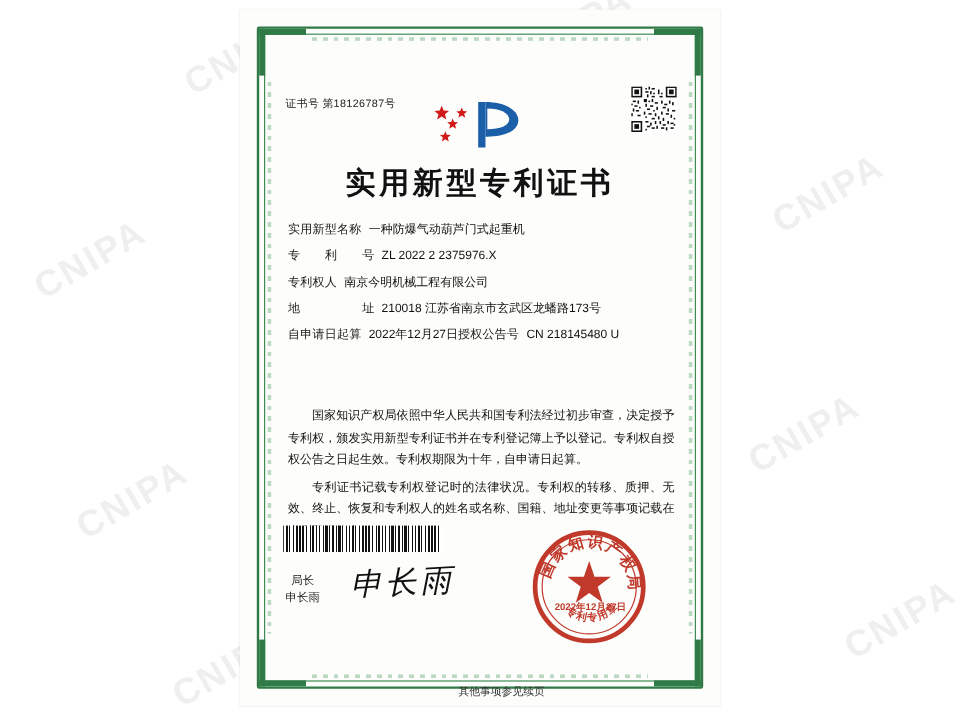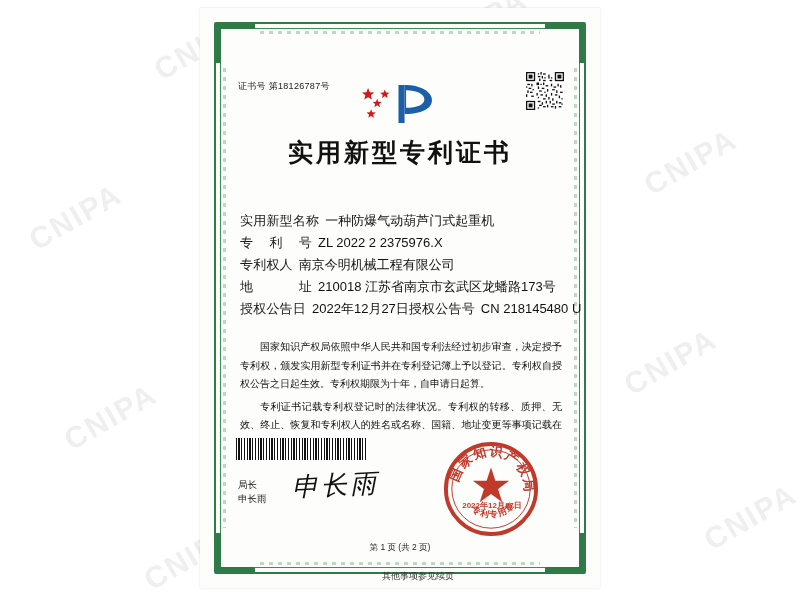--- a/index.html
+++ b/index.html
@@ -143,23 +143,22 @@
     font-weight: bold;
     letter-spacing: 3px;
     color: #111;
     font-family: "Liberation Serif", serif;
   }
   #fields {
     position: absolute;
     left: 10px;
     right: 8px;
     top: 148px;
-    font-size: 13px;
+    font-size: 10px;
     line-height: 1.2;
-    margin-top: 27px;
   }
   .frow {
     position: relative;
     height: 22px;
     white-space: nowrap;
   }
   .flabel {
     display: inline-block;
     color: #1a1a1a;
     letter-spacing: 0.2px;
@@ -203,20 +202,21 @@
       #111 5px, #111 6px, #fff 6px, #fff 8px,
       #111 8px, #111 9px, #fff 9px, #fff 11px
     );
   }
   #director-block {
     position: absolute;
     left: 8px;
     top: 440px;
     font-size: 9.5px;
     line-height: 1.5;
+    text-align: center;
   }
   #signature {
     position: absolute;
     left: 62px;
     top: 430px;
     font-size: 26px;
     font-family: "Liberation Serif", serif;
     color: #111;
     font-style: italic;
     letter-spacing: 3px;
@@ -390,21 +390,21 @@
         <div class="frow">
           <span class="flabel spread">专利号</span><span class="fvalue">ZL 2022 2 2375976.X</span>
         </div>
         <div class="frow">
           <span class="flabel">专利权人</span><span class="fvalue">南京今明机械工程有限公司</span>
         </div>
         <div class="frow">
           <span class="flabel spread">地址</span><span class="fvalue">210018 江苏省南京市玄武区龙蟠路173号</span>
         </div>
         <div class="frow">
-          <span class="flabel">授权公告日</span><span class="fvalue">2022年12月27日</span><span class="flabel second-lbl">授权公告号</span><span class="fvalue">CN 218145480 U</span>
+          <span class="flabel">自申请日起算</span><span class="fvalue">2022年12月27日</span><span class="flabel second-lbl">授权公告号</span><span class="fvalue">CN 218145480 U</span>
         </div>
       </div>
 
       <div id="paragraphs">
         <p>国家知识产权局依照中华人民共和国专利法经过初步审查，决定授予专利权，颁发实用新型专利证书并在专利登记簿上予以登记。专利权自授权公告之日起生效。专利权期限为十年，自申请日起算。</p>
         <p>专利证书记载专利权登记时的法律状况。专利权的转移、质押、无效、终止、恢复和专利权人的姓名或名称、国籍、地址变更等事项记载在专利登记簿上。</p>
       </div>
 
       <div id="barcode"></div>
 
@@ -423,18 +423,17 @@
         <text font-size="13" fill="#c0392b" font-family="'Liberation Serif', serif" font-weight="bold" letter-spacing="2">
           <textPath href="#sealtop" startOffset="6%">国家知识产权局</textPath>
         </text>
         <path id="sealbot" d="M 20 58 A 32 32 0 0 0 80 58" fill="none"></path>
         <text font-size="9" fill="#c0392b" font-family="'Liberation Serif', serif" font-weight="bold" letter-spacing="1">
           <textPath href="#sealbot" startOffset="22%">专利专用章</textPath>
         </text>
       </svg>
       <div id="seal-date">2022年12月27日</div>
 
-      <div id="page-no">第 1 页 (共 2 页)</div>
     </div>
   </div>
 
   <div id="footer-note">其他事项参见续页</div>
 </div>
 
 </body></html>

